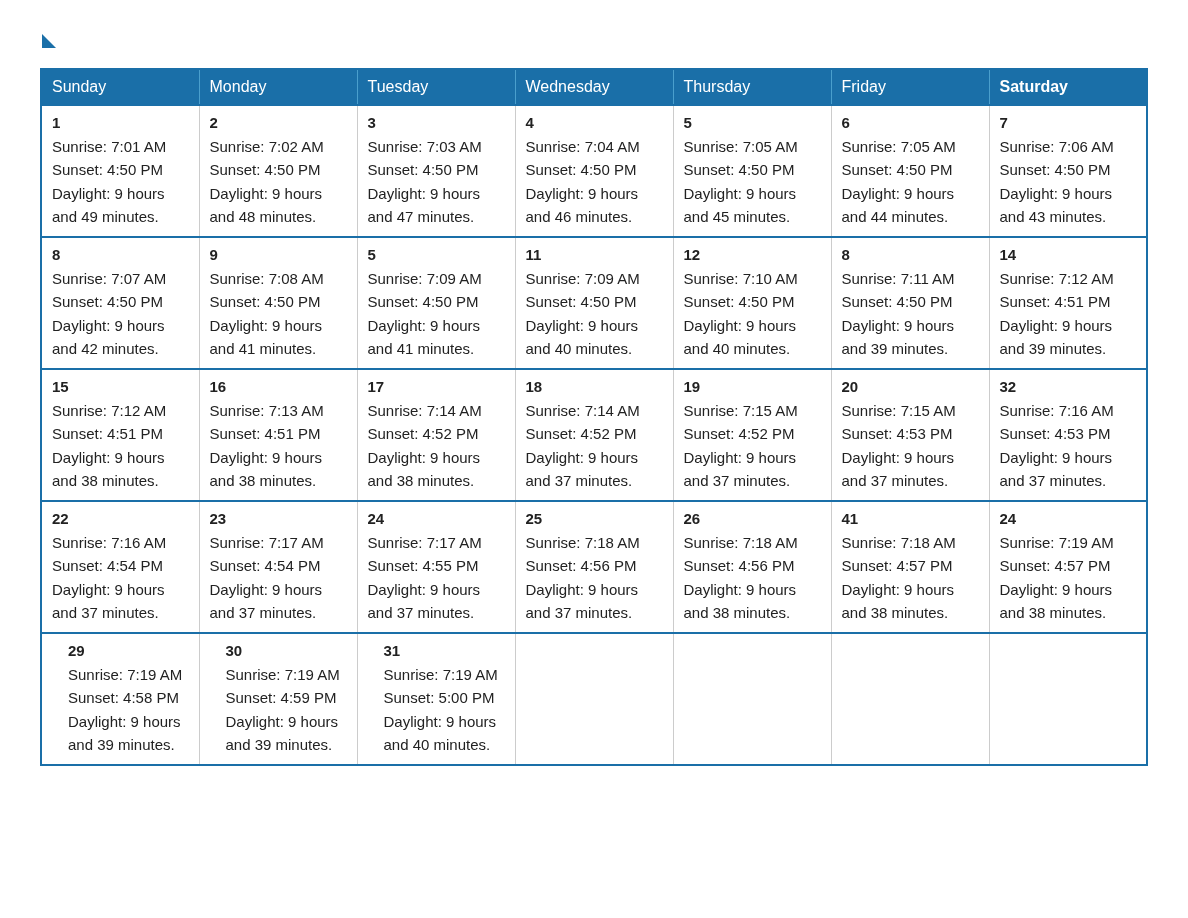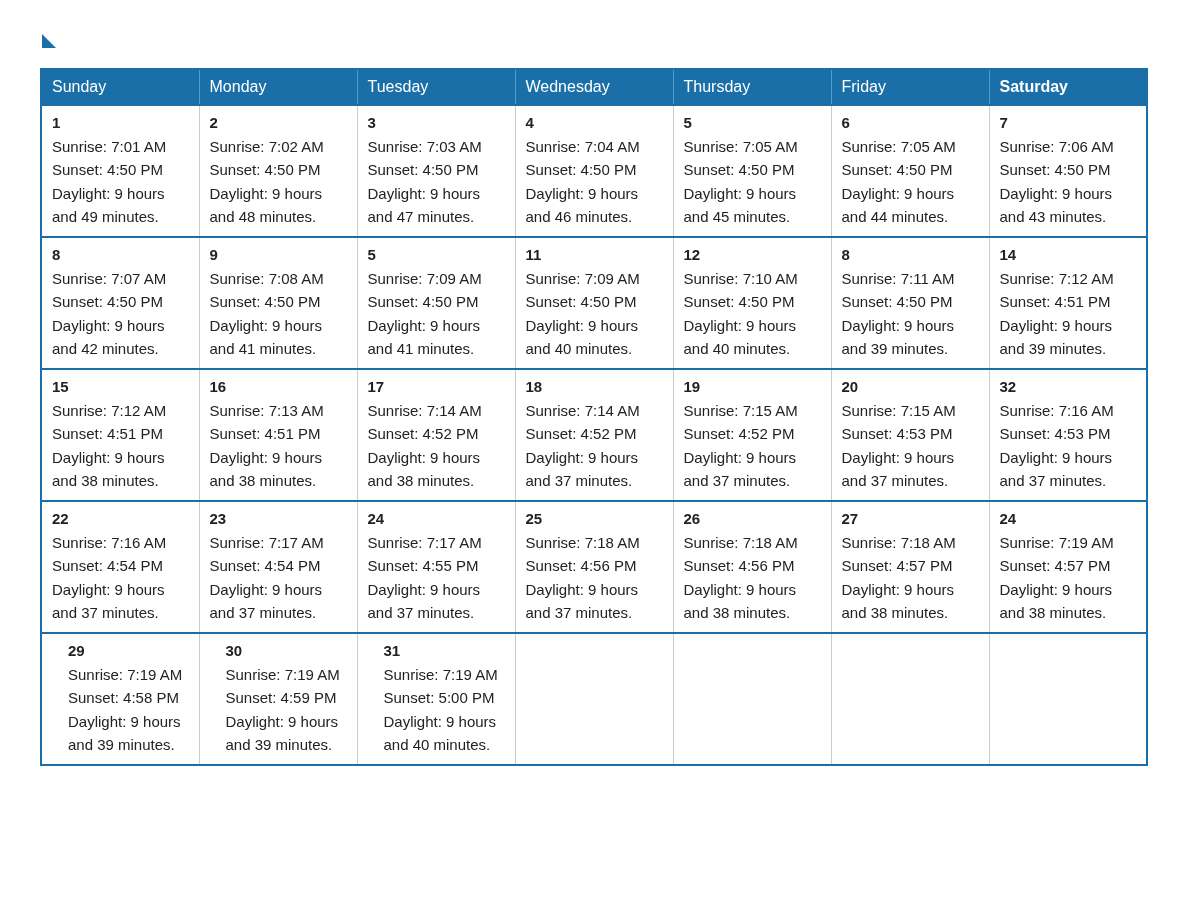--- a/index.html
+++ b/index.html
@@ -375,21 +375,21 @@
         <td>
           <span class="day-num">26</span>
           <div class="day-info">
             Sunrise: 7:18 AM<br>
             Sunset: 4:56 PM<br>
             Daylight: 9 hours<br>
             and 38 minutes.
           </div>
         </td>
         <td>
-          <span class="day-num">27</span>
+          <span class="day-num">41</span>
           <div class="day-info">
             Sunrise: 7:18 AM<br>
             Sunset: 4:57 PM<br>
             Daylight: 9 hours<br>
             and 38 minutes.
           </div>
         </td>
         <td>
           <span class="day-num">24</span>
           <div class="day-info">

